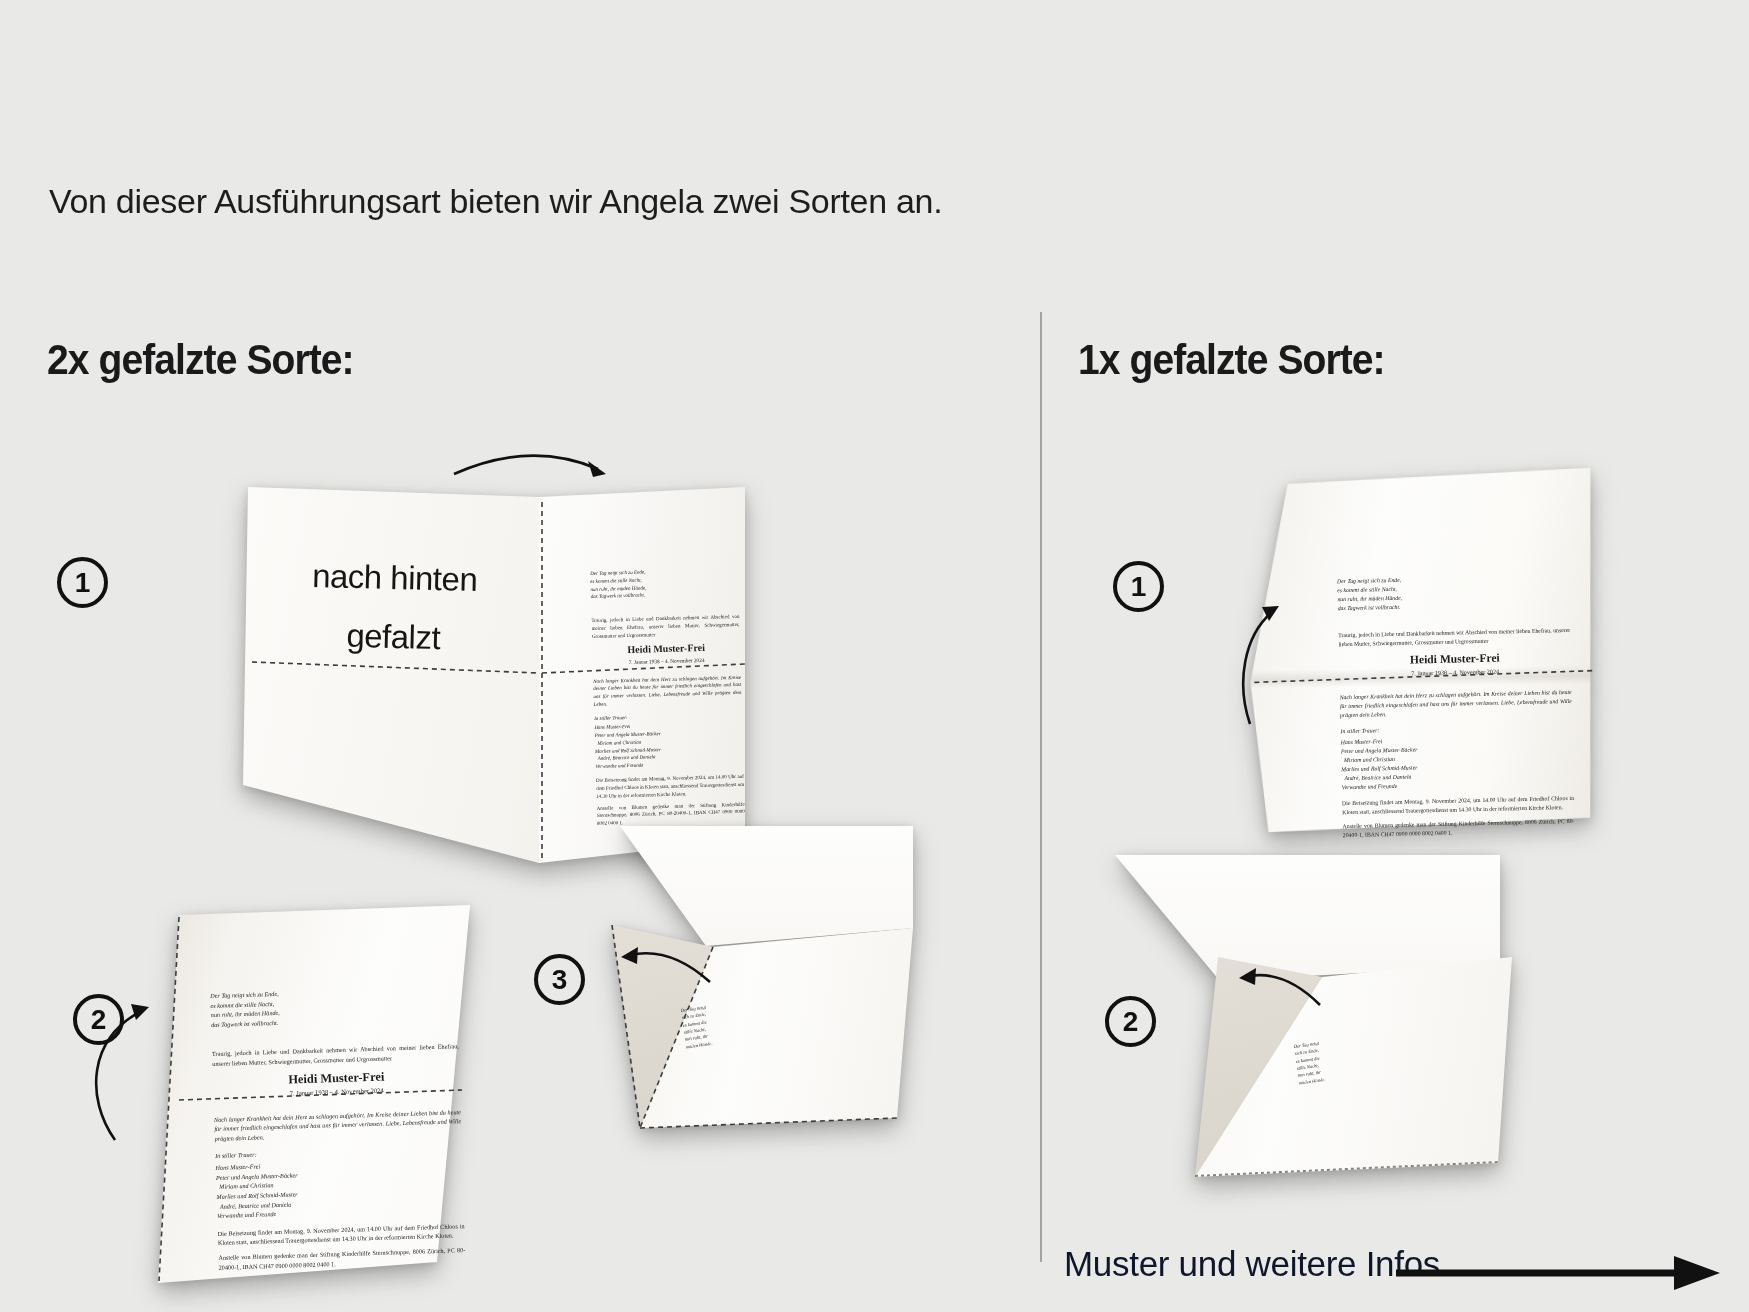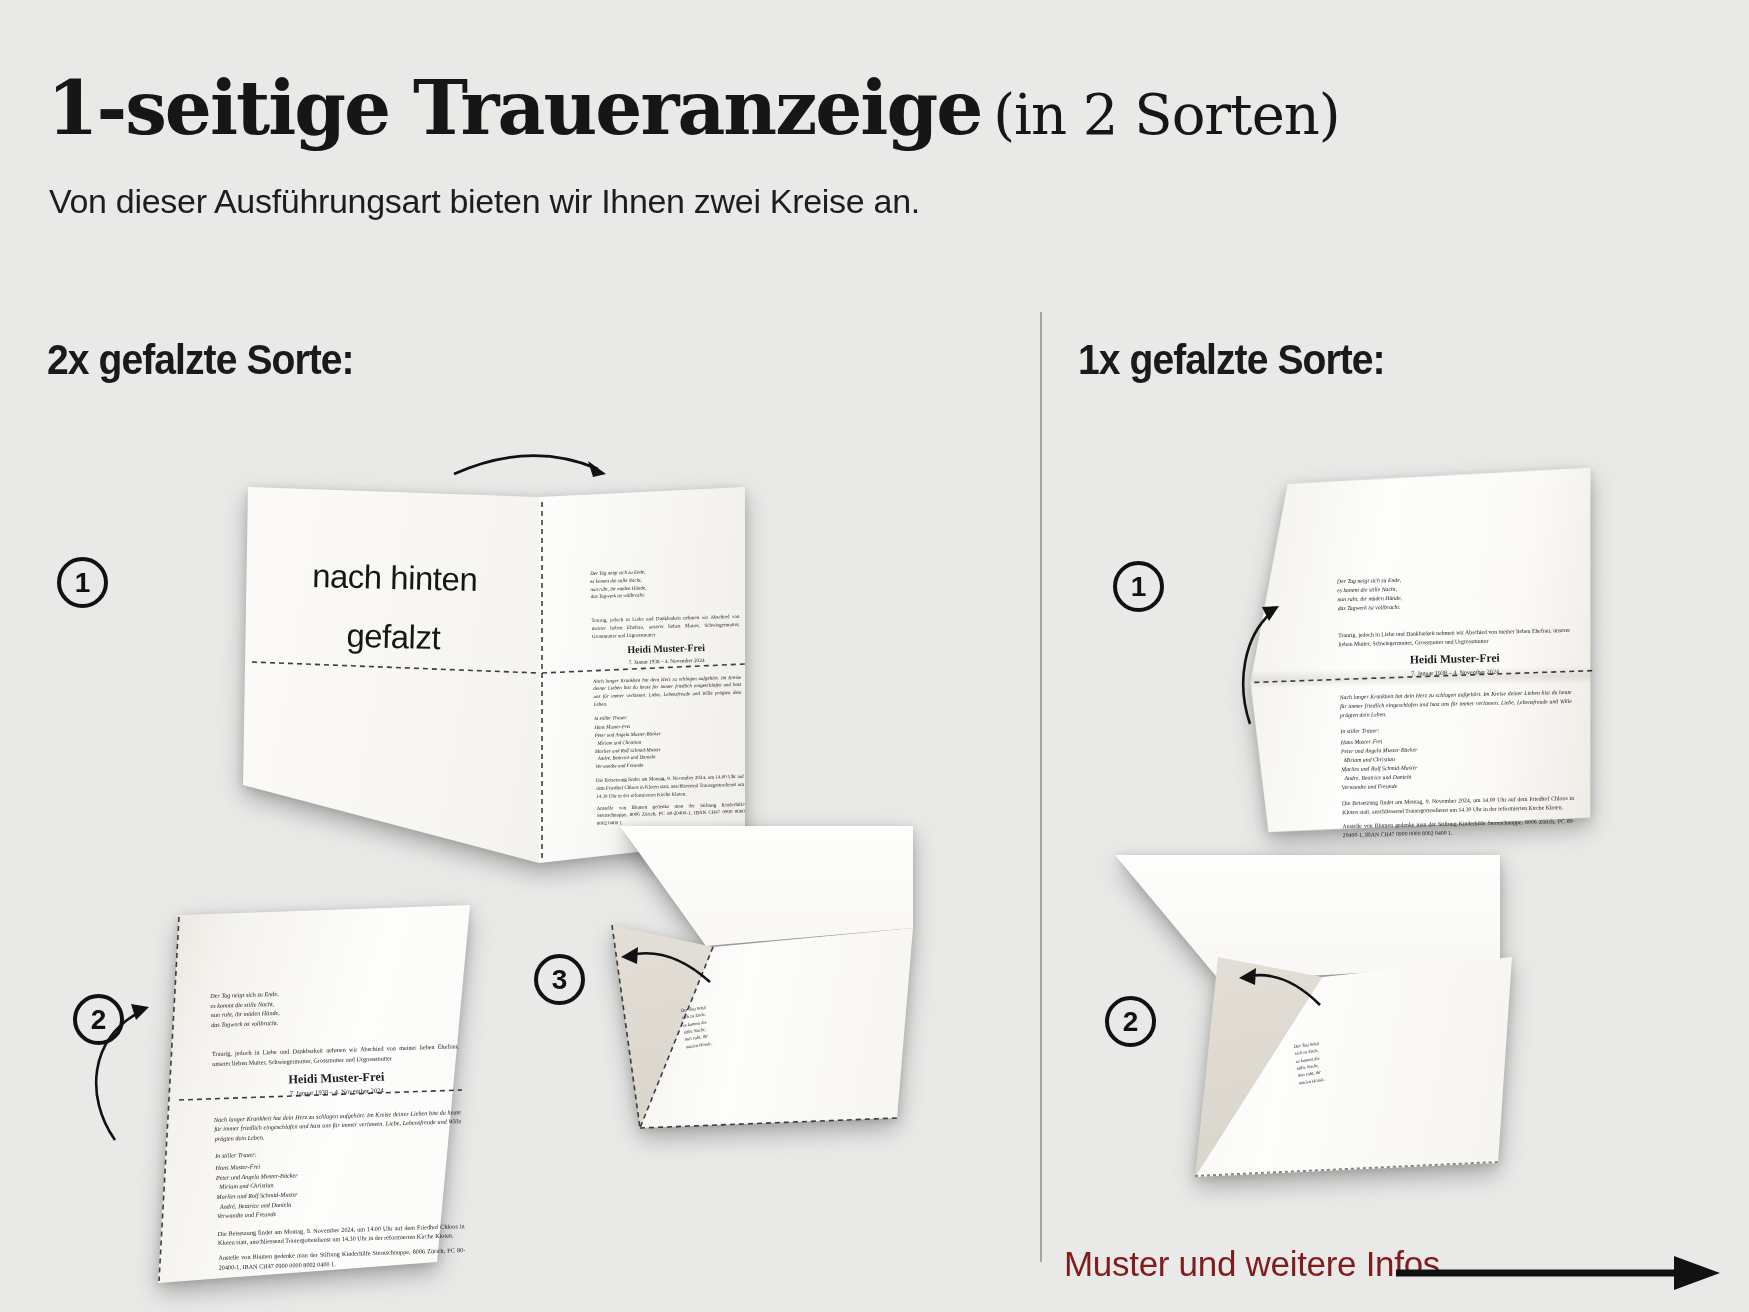--- a/index.html
+++ b/index.html
@@ -78,30 +78,29 @@
   #card4{position:absolute;left:1248px;top:468px;width:350px;height:372px;transform:rotate(-.8deg);}
   #card4 .sheet{clip-path:polygon(42px 14px,345px 2px,340px 352px,18px 362px,2px 212px);
       background:linear-gradient(100deg,#f2f0eb 0%,#fdfdfc 35%,#fbfaf7 70%,#edeae4 100%);}
   #card4 .crease{position:absolute;left:0;top:200px;width:100%;height:18px;
       background:linear-gradient(180deg,rgba(110,100,85,0) 0%,rgba(110,100,85,.14) 55%,rgba(110,100,85,0) 100%);}
   #card4 .obit{left:90px;top:108px;width:232px;font-size:5.8px;transform:rotate(-.5deg);transform-origin:top left;}
 
   
   .note{position:absolute;left:470px;top:1178px;font-size:35px;line-height:1.42;letter-spacing:-0.3px;
         color:#161616;white-space:pre-line;}
-  .footer-link{position:absolute;left:1064px;top:1244px;font-size:35px;letter-spacing:-0.3px;color:#7f1d1d;cursor:pointer;}
+  .footer-link{position:absolute;left:1064px;top:1244px;font-size:35px;letter-spacing:-0.3px;color:#0f172a;cursor:pointer;}
   .footer-arrow{position:absolute;left:1392px;top:1252px;}
 </style>
 </head>
 <body>
 
 <div class="stage">
 
-  <h1 class="title"><span class="main">1-seitige Traueranzeige</span><span class="suffix">(in 2 Sorten)</span></h1>
-  <div class="subtitle">Von dieser Ausführungsart bieten wir Ihnen zwei Kreise an.</div>
+  <div class="subtitle">Von dieser Ausführungsart bieten wir Angela zwei Sorten an.</div>
 
   <div class="col-heading left">2x gefalzte Sorte:</div>
   <div class="col-heading right">1x gefalzte Sorte:</div>
   <div class="divider"></div>
 
   <div class="badge" style="left:57px;top:557px;">1</div>
   <div class="badge" style="left:73px;top:994px;">2</div>
   <div class="badge" style="left:534px;top:954px;">3</div>
   <div class="badge" style="left:1113px;top:561px;">1</div>
   <div class="badge" style="left:1105px;top:996px;">2</div>

